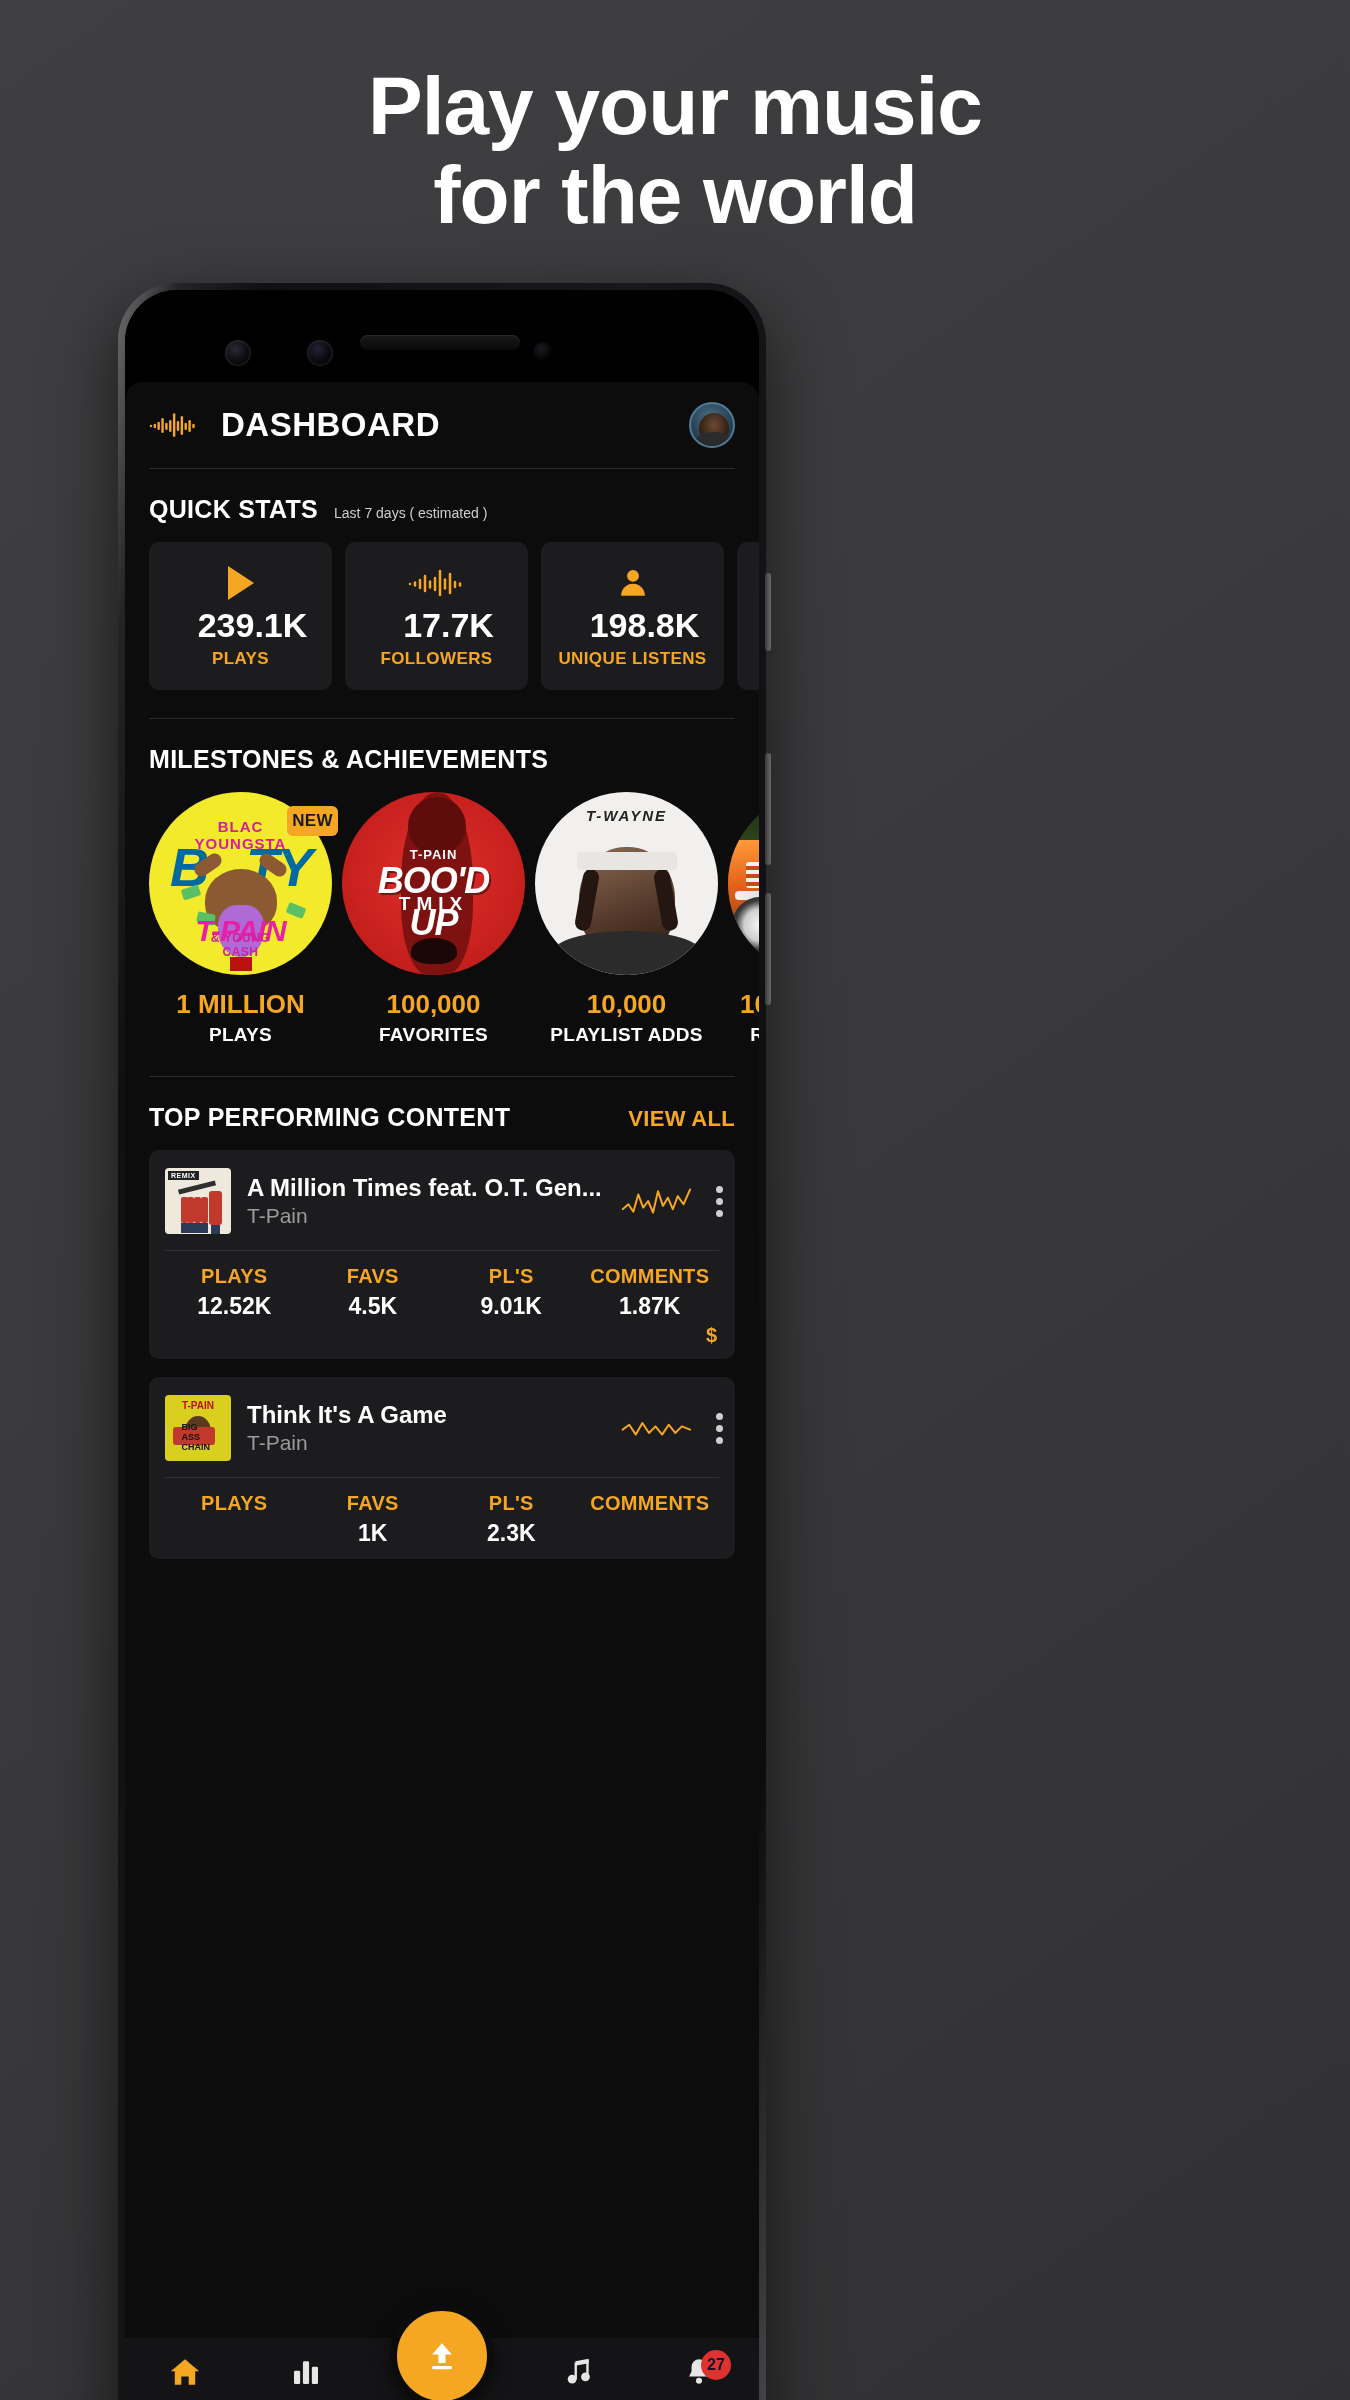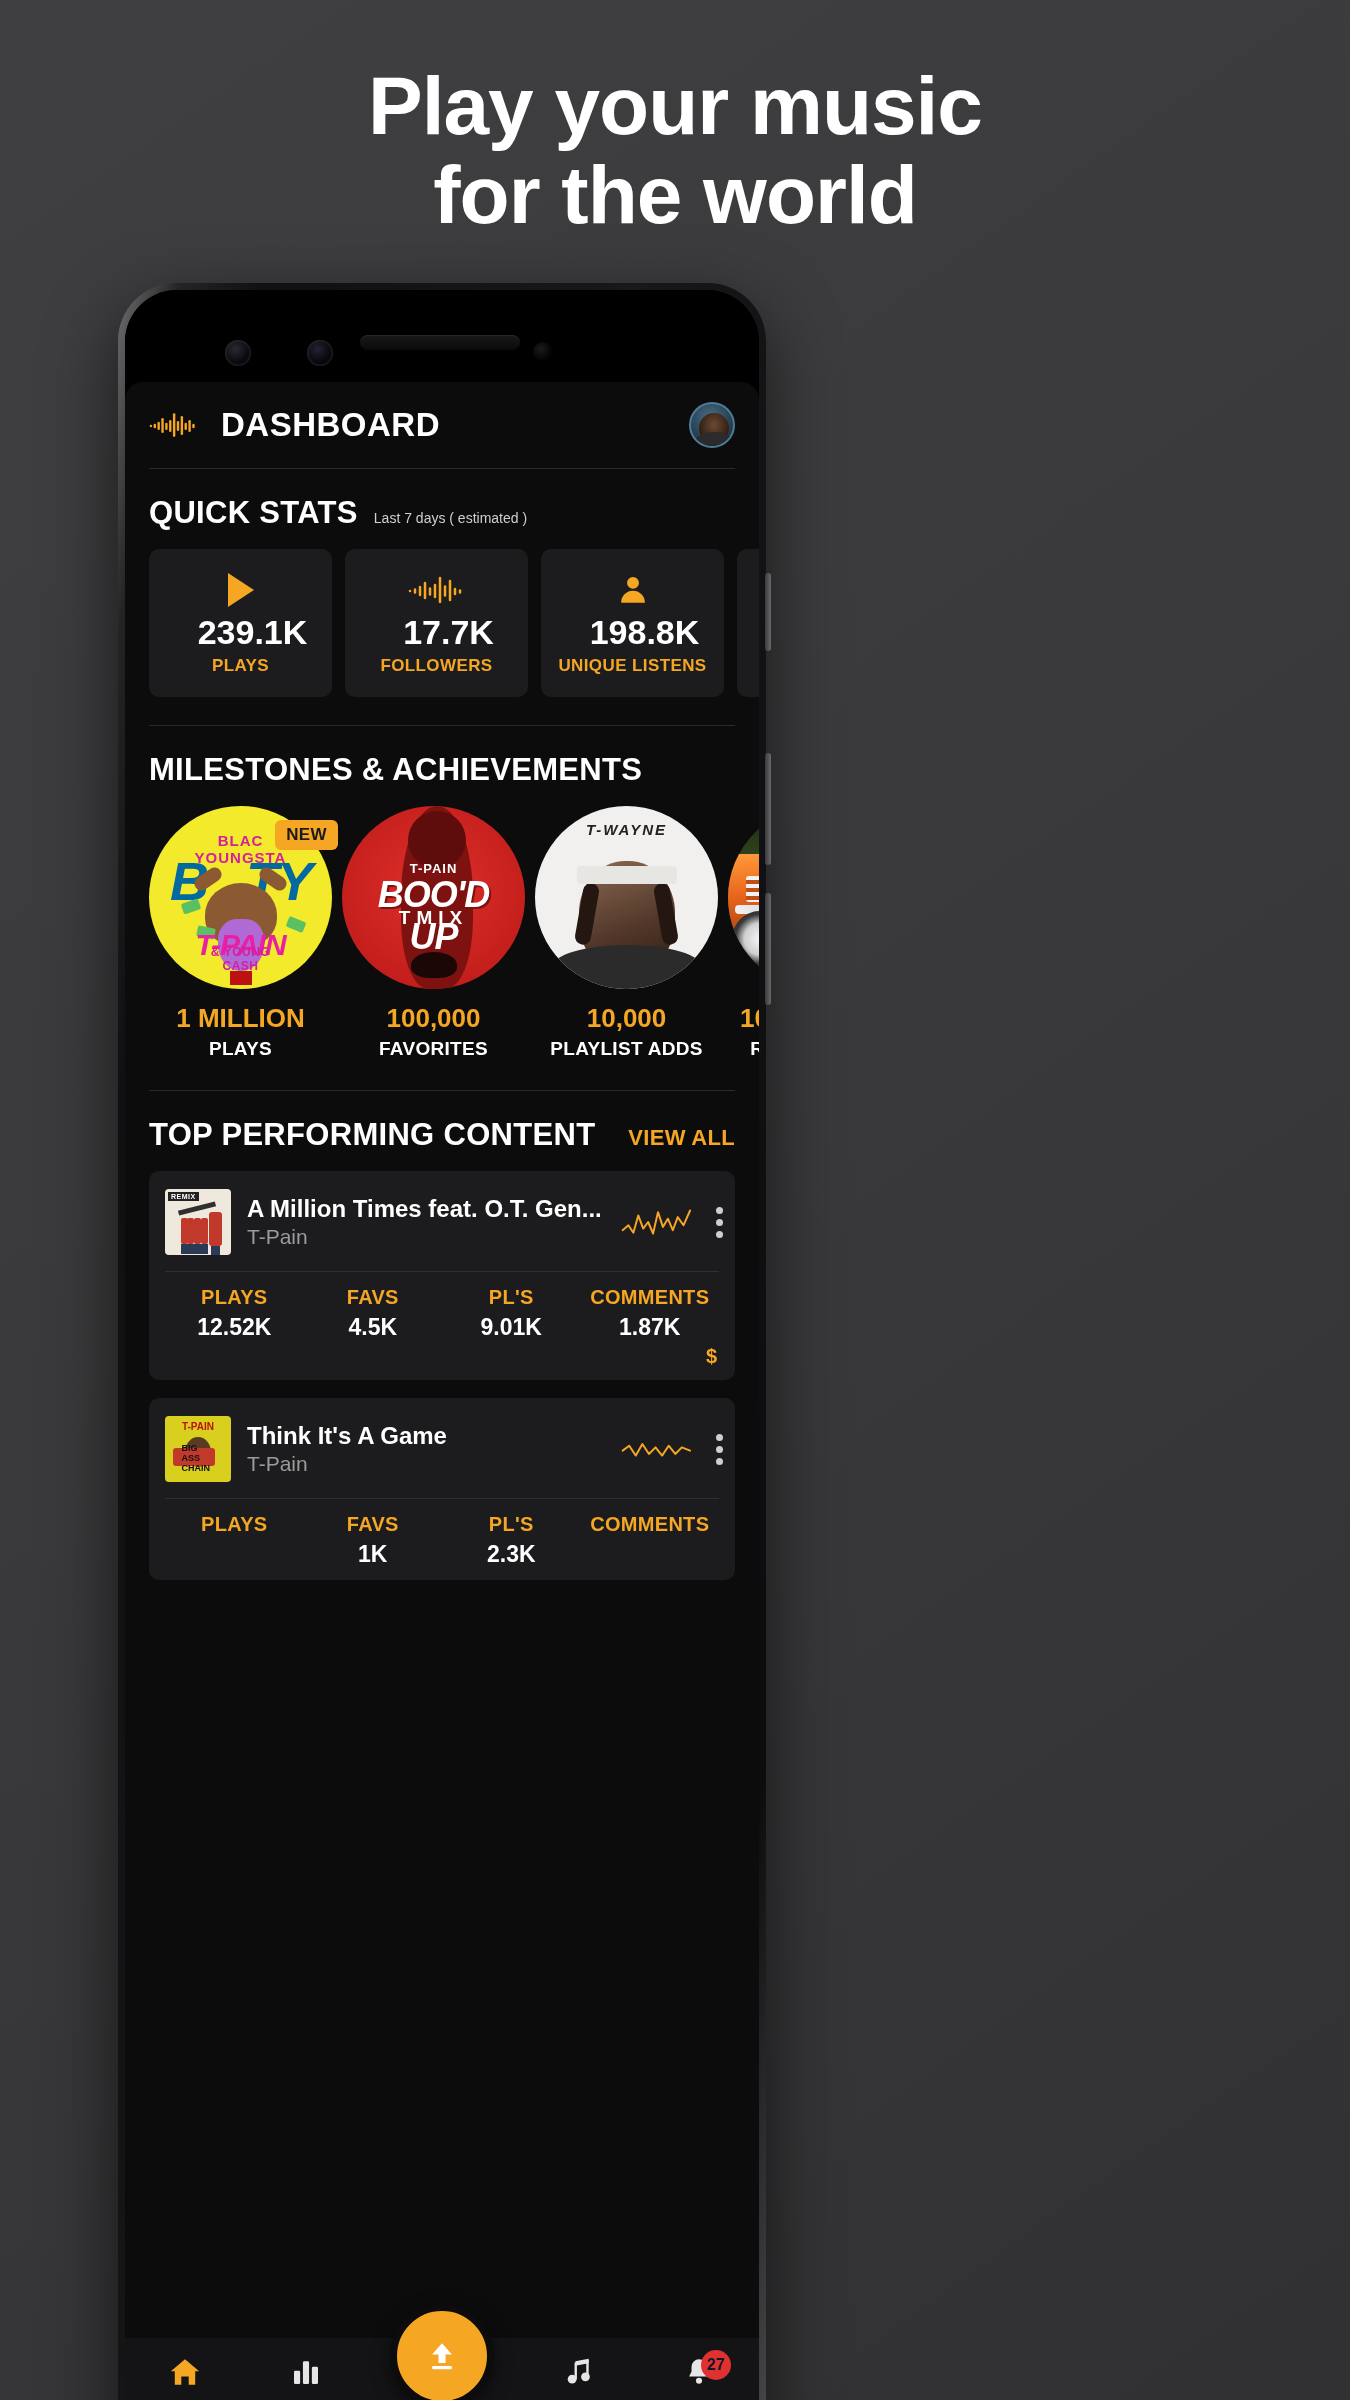--- a/index.html
+++ b/index.html
@@ -102,21 +102,21 @@
   }
   .avatar::before{
     content:""; position:absolute; left:4px; bottom:-6px; width:38px; height:20px;
     border-radius:50% 50% 0 0; background:#2b2b2e; z-index:2;
   }
 
   .divider { height: 1px; background: #2a2a2a; margin: 0 24px; }
 
   
   .sec-head { display: flex; align-items: baseline; padding: 26px 24px 18px; }
-  .sec-title { color: #fff; font-size: 31px; font-weight: 700; letter-spacing: .3px; }
+  .sec-title { color: #fff; font-size: 25px; font-weight: 700; letter-spacing: .3px; }
   .sec-sub { color: #cfcfcf; font-size: 14px; margin-left: 16px; font-weight: 400; }
   .sec-action { margin-left: auto; color: #f5a623; font-size: 22px; font-weight: 700; letter-spacing:.3px;}
 
   
   .stats-row { display: flex; gap: 13px; padding: 0 24px 0 24px; }
   .stat-card {
     flex: 0 0 auto; width: 183px; height: 148px;
     background: #1c1c1e; border-radius: 10px;
     display: flex; flex-direction: column; align-items: center; justify-content: center;
   }
@@ -138,21 +138,21 @@
   .mile.partial { width: 118px; overflow: hidden; }
   .mile-art {
     width: 183px; height: 183px; border-radius: 50%;
     overflow: hidden; position: relative; margin: 0 auto;
   }
   .mile.partial .mile-art { margin:0; }
   .new-badge {
     position: absolute; right: -6px; top: 14px;
     background: #f5a623; color: #1a1a1a;
     font-size: 17px; font-weight: 700; letter-spacing:.4px;
-    padding: 5px 11px; border-radius: 6px; z-index: 3;
+    padding: 5px 5px; border-radius: 6px; z-index: 3;
   }
   .mile-value { color:#f5a623; font-size: 26px; font-weight: 700; margin-top: 14px; white-space: nowrap;}
   .mile-label { color:#fff; font-size: 19px; font-weight: 700; margin-top: 4px; letter-spacing:.3px;}
 
   
   .art-booty { background:#f2ea2b; }
   .art-booty .ab-t1 { position:absolute; top:14%; left:50%; transform:translateX(-50%);
       color:#d41fa0; font-size:15px; font-weight:700; letter-spacing:1px;}
   .art-booty .ab-big { position:absolute; top:24%; left:50%; transform:translateX(-50%);
       color:#0369a1; font-size:54px; font-weight:700; font-style:italic; letter-spacing:-2px;}

